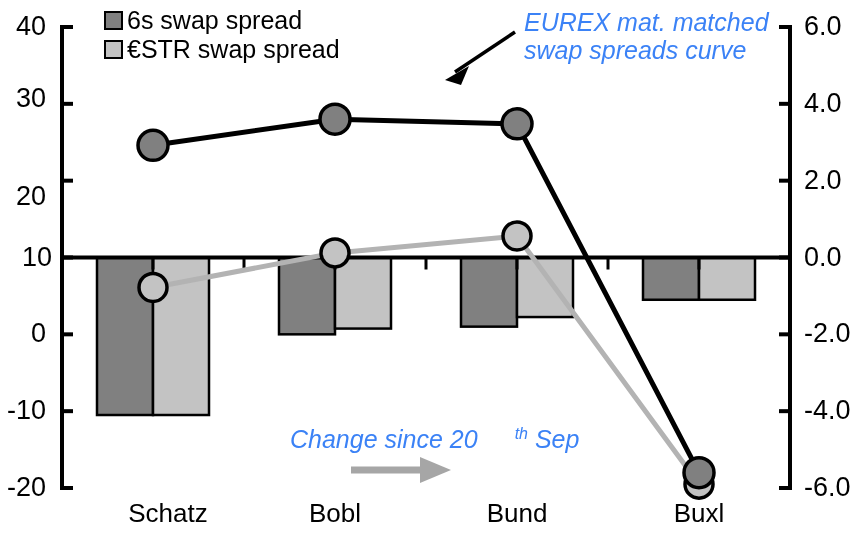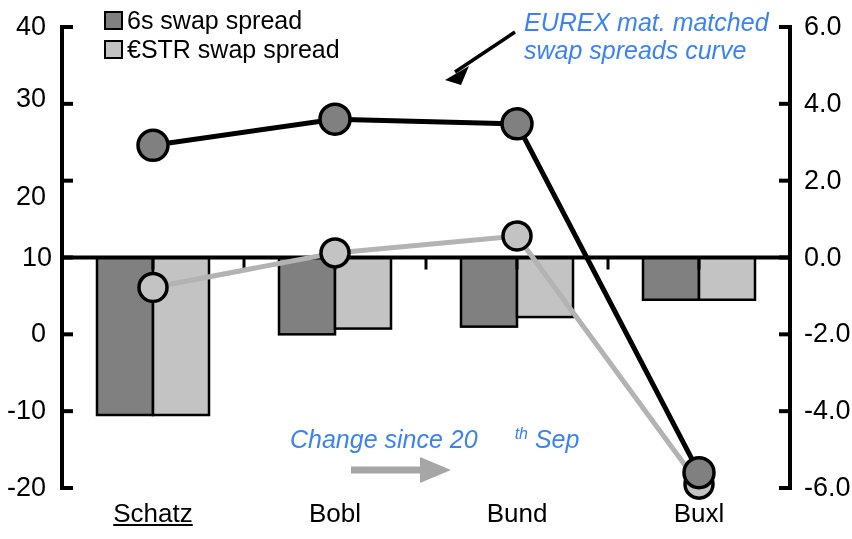--- a/index.html
+++ b/index.html
@@ -143,18 +143,18 @@
       <div class="axis-tick-label left-tick-label" style="left: 0px; width: 46px; top: 320.333px;">0</div>
       <div class="axis-tick-label left-tick-label" style="left: 0px; width: 46px; top: 397.167px;">-10</div>
       <div class="axis-tick-label left-tick-label" style="left: 0px; width: 46px; top: 474px;">-20</div>
       <div class="axis-tick-label right-tick-label" style="left: 804px; width: 60px; top: 13px;">6.0</div>
       <div class="axis-tick-label right-tick-label" style="left: 804px; width: 60px; top: 89.8333px;">4.0</div>
       <div class="axis-tick-label right-tick-label" style="left: 804px; width: 60px; top: 166.667px;">2.0</div>
       <div class="axis-tick-label right-tick-label" style="left: 804px; width: 60px; top: 243.5px;">0.0</div>
       <div class="axis-tick-label right-tick-label" style="left: 804px; width: 60px; top: 320.333px;">-2.0</div>
       <div class="axis-tick-label right-tick-label" style="left: 804px; width: 60px; top: 397.167px;">-4.0</div>
       <div class="axis-tick-label right-tick-label" style="left: 804px; width: 60px; top: 474px;">-6.0</div>
-      <div class="cat-label" style="left: 73px; width: 160px; top: 500px; text-decoration: underline;">Schatz</div>
+      <div class="cat-label" style="left: 88px; width: 160px; top: 500px;">Schatz</div>
       <div class="cat-label" style="left: 255px; width: 160px; top: 500px;">Bobl</div>
       <div class="cat-label" style="left: 437px; width: 160px; top: 500px;">Bund</div>
       <div class="cat-label" style="left: 619px; width: 160px; top: 500px;">Buxl</div>
     </div>
 </div>
 
 </body></html>

